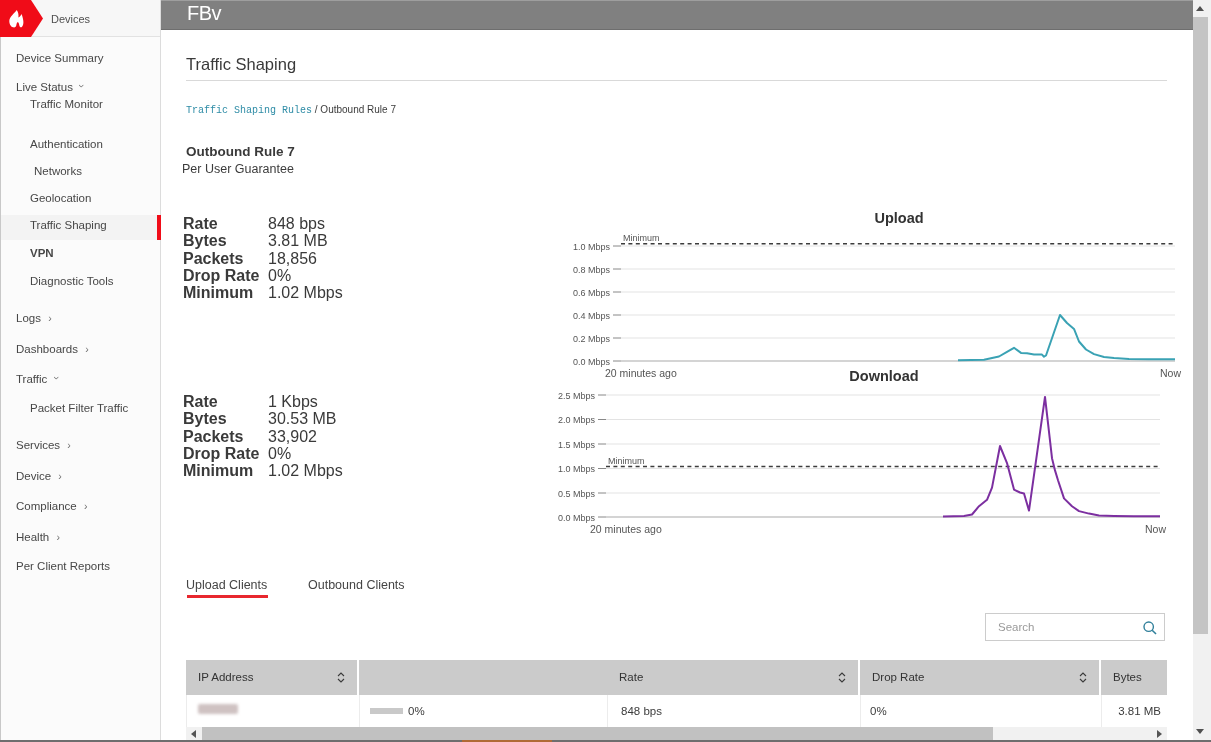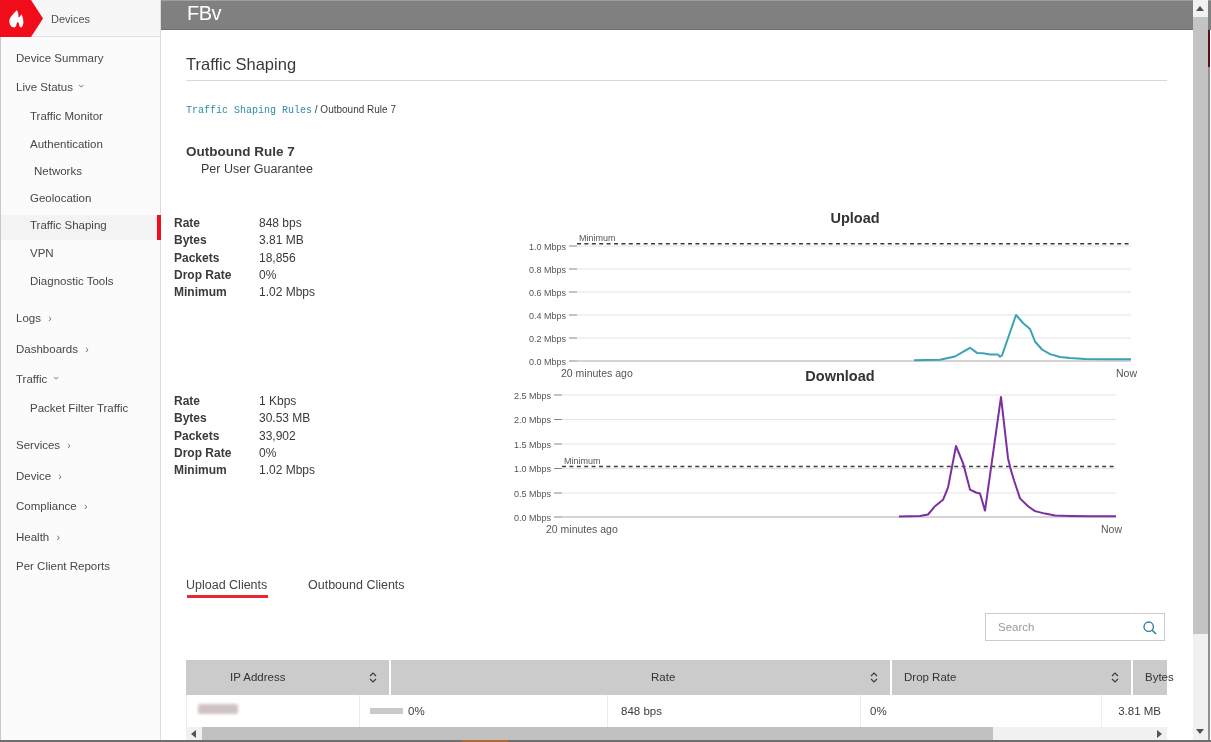--- a/index.html
+++ b/index.html
@@ -1,18 +1,18 @@
 <!DOCTYPE html>
 <html><head>
 <meta charset="utf-8">
 <style>
   html,body{margin:0;padding:0;}
   body{width:1211px;height:742px;position:relative;overflow:hidden;
        font-family:"Liberation Sans",sans-serif;background:#fff;color:#3c3c3c;}
-  .abs{position:absolute;}
+  .abs{position:absolute;padding-left:44px;}
   
   #frame-left{left:0;top:0;width:1px;height:742px;background:#c8c8c8;}
   #frame-bottom{left:0;top:740px;width:1211px;height:2px;background:#6e6e6e;}
   #frame-right-red{left:1208px;top:0;width:2px;height:67px;background:#571019;}
   #frame-right-gray{left:1208px;top:67px;width:2px;height:673px;background:#909090;}
   
   #sidebar{left:1px;top:0;width:160px;height:740px;background:#fbfbfb;border-right:1px solid #dcdcdc;box-sizing:border-box;}
   #side-head{position:absolute;left:0;top:0;width:159px;height:36px;background:#f7f7f7;border-bottom:1px solid #e2e2e2;}
   #flame-badge{position:absolute;left:-1px;top:0;width:44px;height:37px;}
   #side-title{position:absolute;left:50px;top:13px;font-size:11px;color:#4f4f4f;}
@@ -26,37 +26,37 @@
   #fbv{position:absolute;left:26px;top:1px;color:#fff;font-size:20px;letter-spacing:-0.5px;}
   #livestatus{position:absolute;right:54px;top:8px;color:#fff;font-size:12px;letter-spacing:-0.2px;}
   #ls-icon{position:absolute;right:26px;top:5px;}
   
   #main{left:161px;top:31px;width:1032px;height:709px;background:#fff;}
   h1#pagetitle{position:absolute;left:25px;top:24px;margin:0;font-size:16.5px;font-weight:normal;color:#3a3a3a;}
   #titlerule{position:absolute;left:25px;top:49px;width:981px;height:1px;background:#d9d9d9;}
   #breadcrumb{position:absolute;left:25px;top:73px;font-size:10px;color:#3c3c3c;}
   #breadcrumb a{color:#2e8ca6;text-decoration:none;font-family:Liberation Mono, monospace;}
   #ruletitle{position:absolute;left:25px;top:113px;font-size:13.5px;font-weight:bold;color:#3a3a3a;}
-  #rulesub{position:absolute;left:40px;top:131px;font-size:12.5px;color:#3c3c3c;}
-  .stats{position:absolute;left:13px;font-size:12px;color:#3a3a3a;}
+  #rulesub{position:absolute;left:21px;top:131px;font-size:12.5px;color:#3c3c3c;}
+  .stats{position:absolute;left:22px;font-size:16px;color:#3a3a3a;}
   .stats .r{height:17.3px;line-height:17.3px;}
   .stats b{display:inline-block;width:85px;font-weight:bold;}
   #stats1{top:184px;}
   #stats2{top:362px;}
   
   #tab1{position:absolute;left:25px;top:547px;font-size:12.5px;color:#444;}
   #tab1u{position:absolute;left:26px;top:564px;width:81px;height:3px;background:#e8272e;}
   #tab2{position:absolute;left:147px;top:547px;font-size:12.5px;color:#444;}
   
   #search{position:absolute;left:824px;top:582px;width:180px;height:28px;border:1px solid #ccc;box-sizing:border-box;background:#fff;}
   #search span{position:absolute;left:12px;top:7px;font-size:11.5px;color:#9a9a9a;}
   
   #tbl{position:absolute;left:25px;top:629px;width:981px;}
   #thead{position:absolute;left:0;top:0;width:981px;height:35px;background:#cbcbcb;}
-  .th{position:absolute;top:0;height:35px;box-sizing:border-box;border-right:2px solid #fff;margin-left:32px;}
+  .th{position:absolute;top:0;height:35px;box-sizing:border-box;border-right:2px solid #fff;}
   .th .lbl{position:absolute;left:12px;top:11px;font-size:11.5px;color:#333;}
   .th svg{position:absolute;right:12px;top:12px;}
   #trow{position:absolute;left:0;top:35px;width:981px;height:33px;background:#fff;border-bottom:1px solid #eee;box-sizing:border-box;}
   .td{position:absolute;top:10px;font-size:11.5px;color:#3c3c3c;}
   #blur-ip{position:absolute;left:12px;top:9px;width:40px;height:10px;background:#cfc2c2;border-radius:2px;filter:blur(1.8px);}
   #usagebar{position:absolute;left:184px;top:13px;width:33px;height:6px;background:#c9c9c9;}
   
   #hscroll{position:absolute;left:25px;top:696px;width:981px;height:13px;background:#f1f1f1;}
   #hthumb{position:absolute;left:16px;top:0;width:791px;height:13px;background:#c1c1c1;}
   #vscroll{left:1193px;top:0;width:15px;height:740px;background:#f1f1f1;}
@@ -76,26 +76,26 @@
   <div id="side-head"></div>
   <svg id="flame-badge" viewBox="0 0 44 37">
     <polygon points="0,0 31,0 43,18.5 31,37 0,37" fill="#f00c18"></polygon>
     <path fill="#fff" d="M16.8,10 C14.5,13.5 9.3,16.5 9.3,21 C9.3,24.8 11.3,27.4 14.2,27.4 C15.9,27.4 16.2,26 16.4,24.8 C16.6,23.6 17.1,22.3 17.8,22.0 C18.5,22.3 19.0,23.6 19.2,24.8 C19.4,26 19.8,27.4 21.0,27.4 C22.6,27.2 23.4,24.6 23.4,22.3 C23.4,19.5 22.6,16.8 21.5,14.0 C20.8,15.8 19.5,17.2 18.4,17.5 C18.8,15 18.2,12 16.8,10 Z"></path>
   </svg>
   <div id="side-title">Devices</div>
   <div id="active-item" class="abs"></div>
   <div id="active-bar" class="abs"></div>
   <div class="nav" style="left:15px;top:52px;">Device Summary</div>
   <div class="nav" style="left:15px;top:81px;">Live Status <span class="chevd">›</span></div>
-  <div class="nav" style="left:29px;top:110px;">Traffic Monitor</div>
+  <div class="nav" style="left:29px;top:98px;">Traffic Monitor</div>
   <div class="nav" style="left:29px;top:138px;">Authentication</div>
   <div class="nav" style="left:33px;top:165px;">Networks</div>
   <div class="nav" style="left:29px;top:192px;">Geolocation</div>
   <div class="nav" style="left:29px;top:219px;">Traffic Shaping</div>
-  <div class="nav" style="left:29px;top:247px;">VPN</div>
+  <div class="nav" style="left:29px;top:247px;font-weight:bold;">VPN</div>
   <div class="nav" style="left:29px;top:275px;">Diagnostic Tools</div>
   <div class="nav" style="left:15px;top:312px;">Logs <span class="chev">›</span></div>
   <div class="nav" style="left:15px;top:343px;">Dashboards <span class="chev">›</span></div>
   <div class="nav" style="left:15px;top:373px;">Traffic <span class="chevd">›</span></div>
   <div class="nav" style="left:29px;top:402px;">Packet Filter Traffic</div>
   <div class="nav" style="left:15px;top:439px;">Services <span class="chev">›</span></div>
   <div class="nav" style="left:15px;top:470px;">Device <span class="chev">›</span></div>
   <div class="nav" style="left:15px;top:500px;">Compliance <span class="chev">›</span></div>
   <div class="nav" style="left:15px;top:531px;">Health <span class="chev">›</span></div>
   <div class="nav" style="left:15px;top:560px;">Per Client Reports</div>

